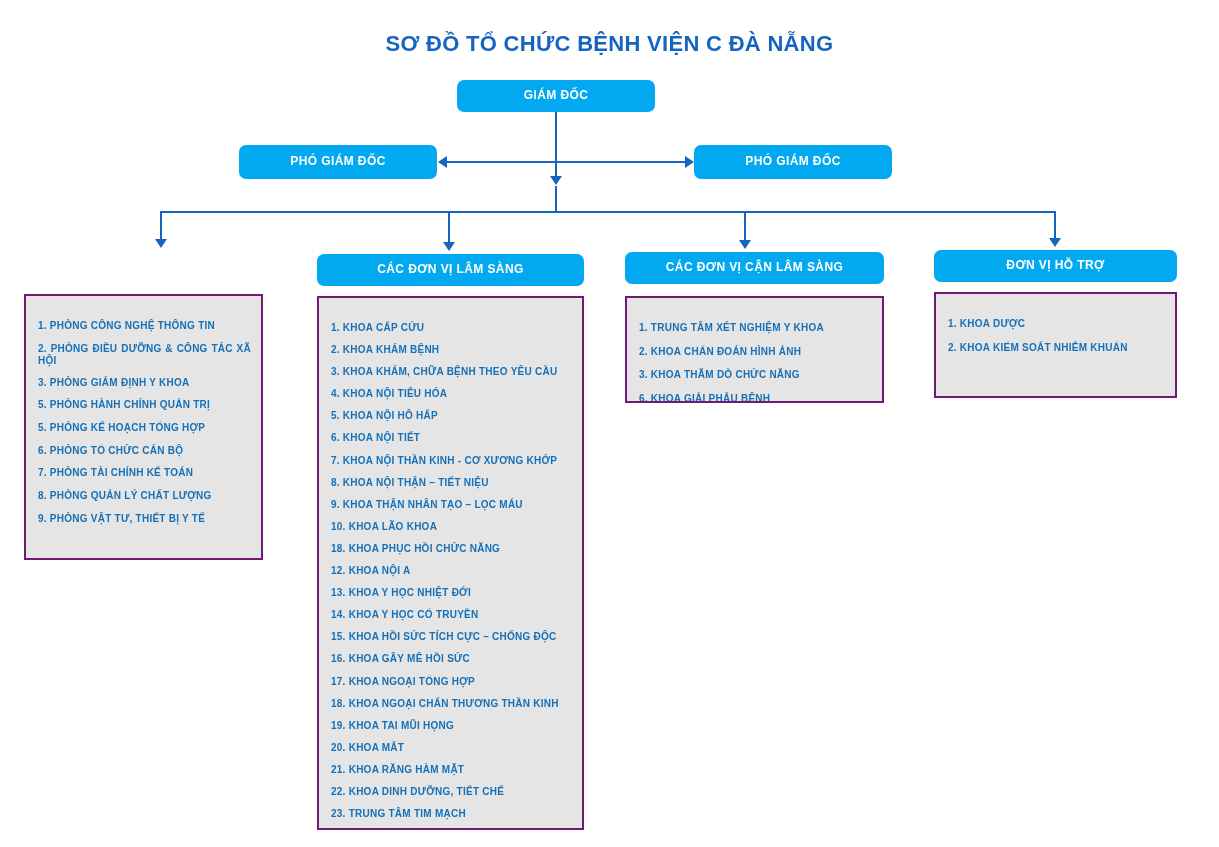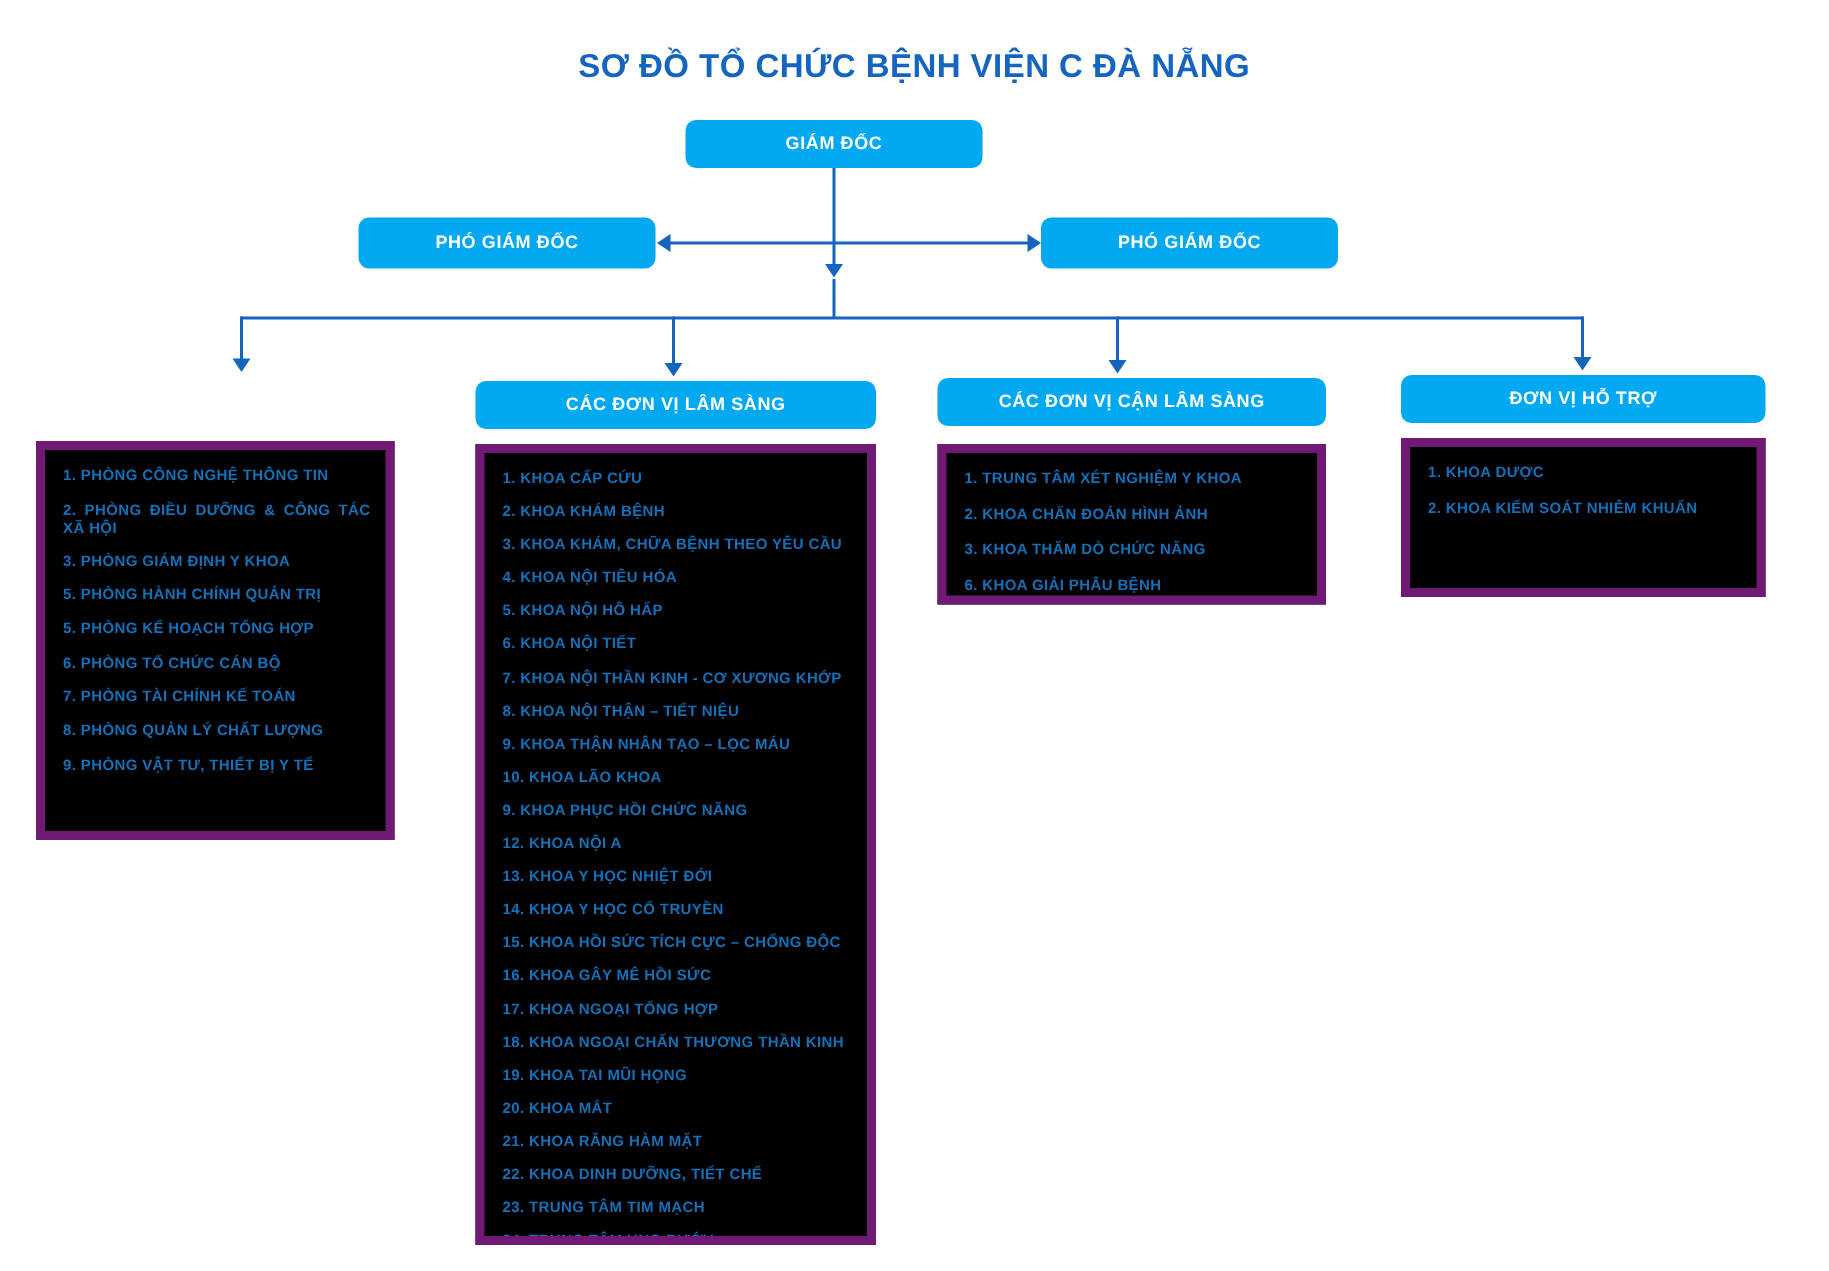--- a/index.html
+++ b/index.html
@@ -87,23 +87,23 @@
   }
   .arrow-right {
     border-top: 6px solid transparent;
     border-bottom: 6px solid transparent;
     border-left: 9px solid #1565C0;
   }
 
   
   .list-panel {
     position: absolute;
-    border: 6px solid #701a75;
-    background: #000000;
-    padding: 12px 10px 8px 12px;
+    border: 2px solid #701a75;
+    background: #e5e5e5;
+    padding: 24px 10px 8px 12px;
     overflow: hidden;
   }
 
   #list-0 { left: 24px;  top: 294px; width: 239px; height: 266px; }
   #list-1 { left: 317px; top: 296px; width: 267px; height: 534px; }
   #list-2 { left: 625px; top: 296px; width: 259px; height: 107px; }
   #list-3 { left: 934px; top: 292px; width: 243px; height: 106px; }
 
   .list-item {
     color: #1570B8;
@@ -175,21 +175,21 @@
     <div class="list-item">1. KHOA CẤP CỨU</div>
     <div class="list-item">2. KHOA KHÁM BỆNH</div>
     <div class="list-item">3. KHOA KHÁM, CHỮA BỆNH THEO YÊU CẦU</div>
     <div class="list-item">4. KHOA NỘI TIÊU HÓA</div>
     <div class="list-item">5. KHOA NỘI HÔ HẤP</div>
     <div class="list-item">6. KHOA NỘI TIẾT</div>
     <div class="list-item">7. KHOA NỘI THẦN KINH - CƠ XƯƠNG KHỚP</div>
     <div class="list-item">8. KHOA NỘI THẬN – TIẾT NIỆU</div>
     <div class="list-item">9. KHOA THẬN NHÂN TẠO – LỌC MÁU</div>
     <div class="list-item">10. KHOA LÃO KHOA</div>
-    <div class="list-item">9. KHOA PHỤC HỒI CHỨC NĂNG</div>
+    <div class="list-item">18. KHOA PHỤC HỒI CHỨC NĂNG</div>
     <div class="list-item">12. KHOA NỘI A</div>
     <div class="list-item">13. KHOA Y HỌC NHIỆT ĐỚI</div>
     <div class="list-item">14. KHOA Y HỌC CỔ TRUYỀN</div>
     <div class="list-item">15. KHOA HỒI SỨC TÍCH CỰC – CHỐNG ĐỘC</div>
     <div class="list-item">16. KHOA GÂY MÊ HỒI SỨC</div>
     <div class="list-item">17. KHOA NGOẠI TỔNG HỢP</div>
     <div class="list-item">18. KHOA NGOẠI CHẤN THƯƠNG THẦN KINH</div>
     <div class="list-item">19. KHOA TAI MŨI HỌNG</div>
     <div class="list-item">20. KHOA MẮT</div>
     <div class="list-item">21. KHOA RĂNG HÀM MẶT</div>

